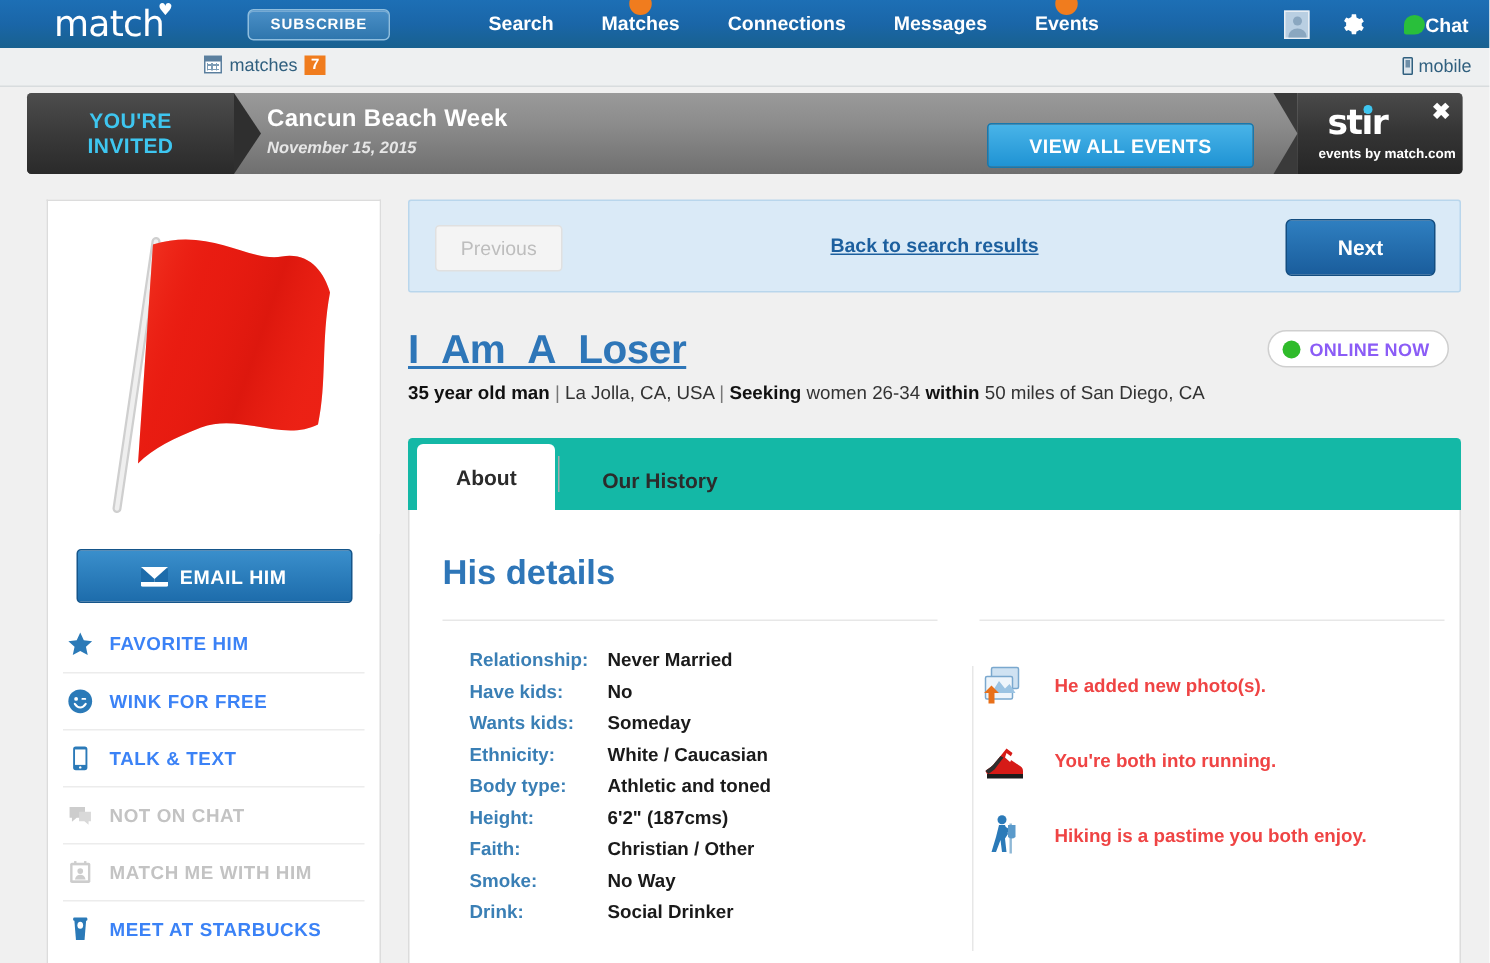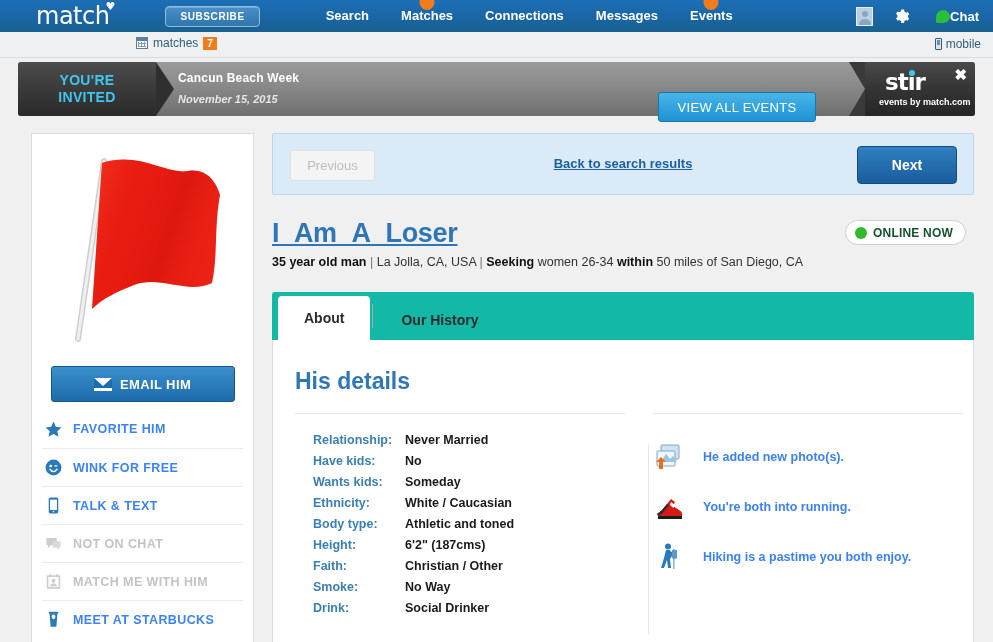--- a/index.html
+++ b/index.html
@@ -128,31 +128,31 @@
     line-height: 17px;
   }
   .banner-arrow {
     position: absolute; left: 138px; top: 0;
     width: 0; height: 0;
     border-top: 27px solid transparent; border-bottom: 27px solid transparent;
     border-left: 18px solid #2f2f2f;
   }
   .banner-title {
     position: absolute; left: 160px; top: 9px;
-    color: #ffffff; font-size: 12px; font-weight: bold; letter-spacing: 0.2px;
+    color: #ffffff; font-size: 16px; font-weight: bold; letter-spacing: 0.2px;
   }
   .banner-date {
     position: absolute; left: 160px; top: 31px;
     color: #e6e6e6; font-size: 11px; font-style: italic; font-weight: bold;
   }
   .view-events-btn {
-    position: absolute; left: 640px; top: 30px; width: 158px; height: 30px;
+    position: absolute; left: 640px; top: 20px; width: 178px; height: 30px;
     background: linear-gradient(180deg,#49b4e8 0%, #1f93d4 100%);
     border: 1px solid #1878ad; border-radius: 3px;
-    color: #ffffff; font-size: 13px; font-weight: normal; letter-spacing: 0.3px;
+    color: #ffffff; font-size: 13px; font-weight: bold; letter-spacing: 0.3px;
     cursor: pointer;
   }
   .stir-notch {
     position: absolute; left: 831px; top: 0;
     width: 0; height: 0;
     border-top: 27px solid #3a3a3a; border-bottom: 27px solid #3a3a3a;
     border-left: 16px solid transparent;
   }
   .stir-box {
     position: absolute; left: 847px; top: 0; width: 110px; height: 54px;
@@ -256,21 +256,21 @@
     font-size: 12.5px; color: #333333; white-space: nowrap;
   }
   .meta b { color: #111111; }
   .meta .sep { color: #777777; }
   .online-pill {
     position: absolute; right: 8px; top: 2px;
     height: 25px; background: #ffffff; border: 1px solid #cfcfcf; border-radius: 13px;
     display: flex; align-items: center; gap: 6px; padding: 0 12px 0 9px;
   }
   .online-dot { width: 12px; height: 12px; border-radius: 50%; background: #2fbb2a; flex: none; }
-  .online-txt { font-size: 12px; font-weight: bold; color: #14532d; letter-spacing: 0.2px; }
+  .online-txt { font-size: 12px; font-weight: bold; color: #8b5cf6; letter-spacing: 0.2px; }
 
   .tabstrip {
     margin-top: 18px; width: 702px; height: 48px;
     background: #14b8a6; border-radius: 3px 3px 0 0; position: relative;
     display: flex; align-items: flex-end; padding-left: 6px;
   }
   .tab {
     height: 40px; display: flex; align-items: center; gap: 8px;
     padding: 0 26px; font-size: 14px; font-weight: bold; color: #2b2b2b;
     cursor: pointer; position: relative;
@@ -299,21 +299,21 @@
   .rule { height: 1px; background: #e7e7e7; }
   .detail-rows { margin-top: 16px; }
   .drow { display: flex; font-size: 12.5px; line-height: 21px; }
   .dkey { width: 110px; color: #3a7fb5; font-weight: bold; text-align: left; padding-left: 18px; }
   .dval { color: #1a1a1a; font-weight: bold; }
 
   .acts { margin-top: 18px; }
   .act {
     display: flex; align-items: center; gap: 18px; height: 50px;
   }
-  .act-txt { font-size: 12.5px; color: #3b82f6; font-weight: bold; }
+  .act-txt { font-size: 12.5px; color: #ef4444; font-weight: bold; }
   .act-ico { width: 32px; height: 32px; flex: none; }
   .vdivider {
     position: absolute; left: 375px; top: 104px; width: 1px; height: 190px;
     background: #e7e7e7;
   }
 </style>
 </head>
 <body>
 
 <div class="page">

